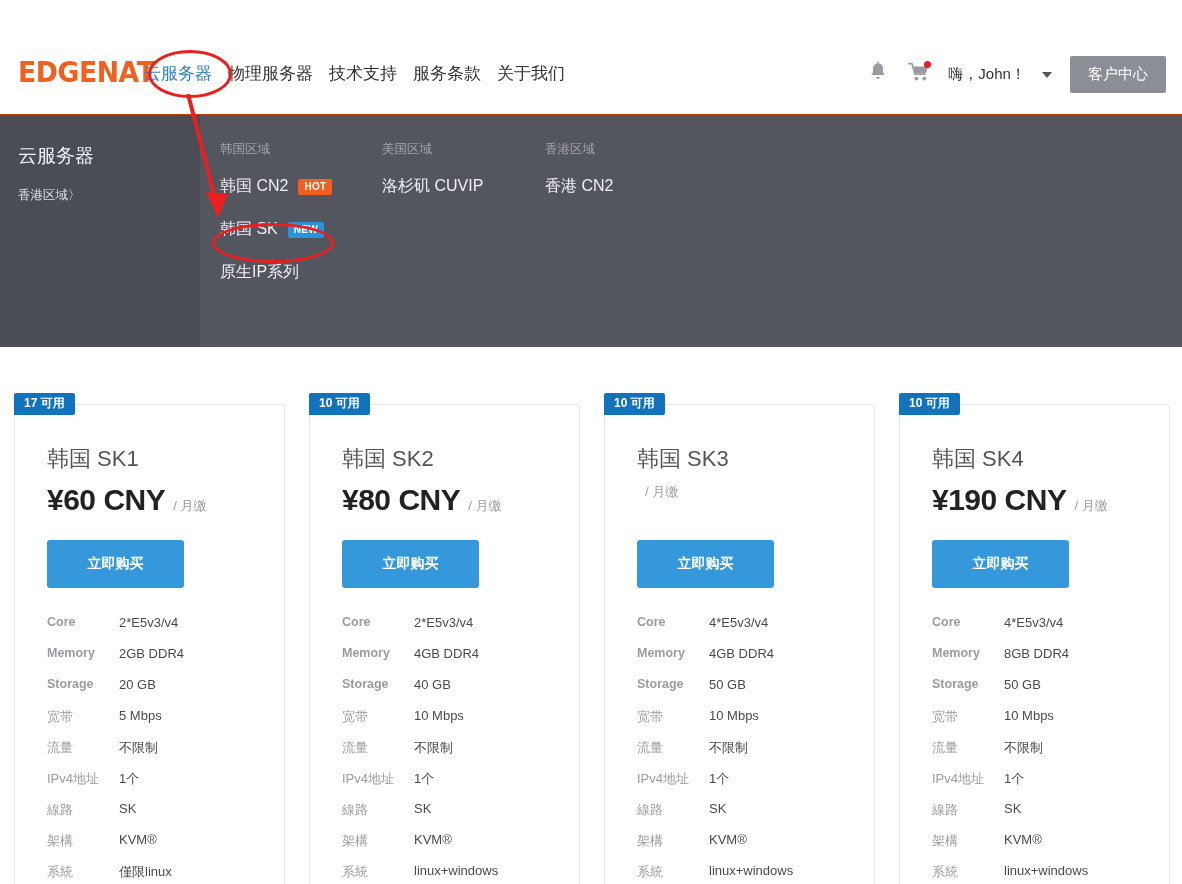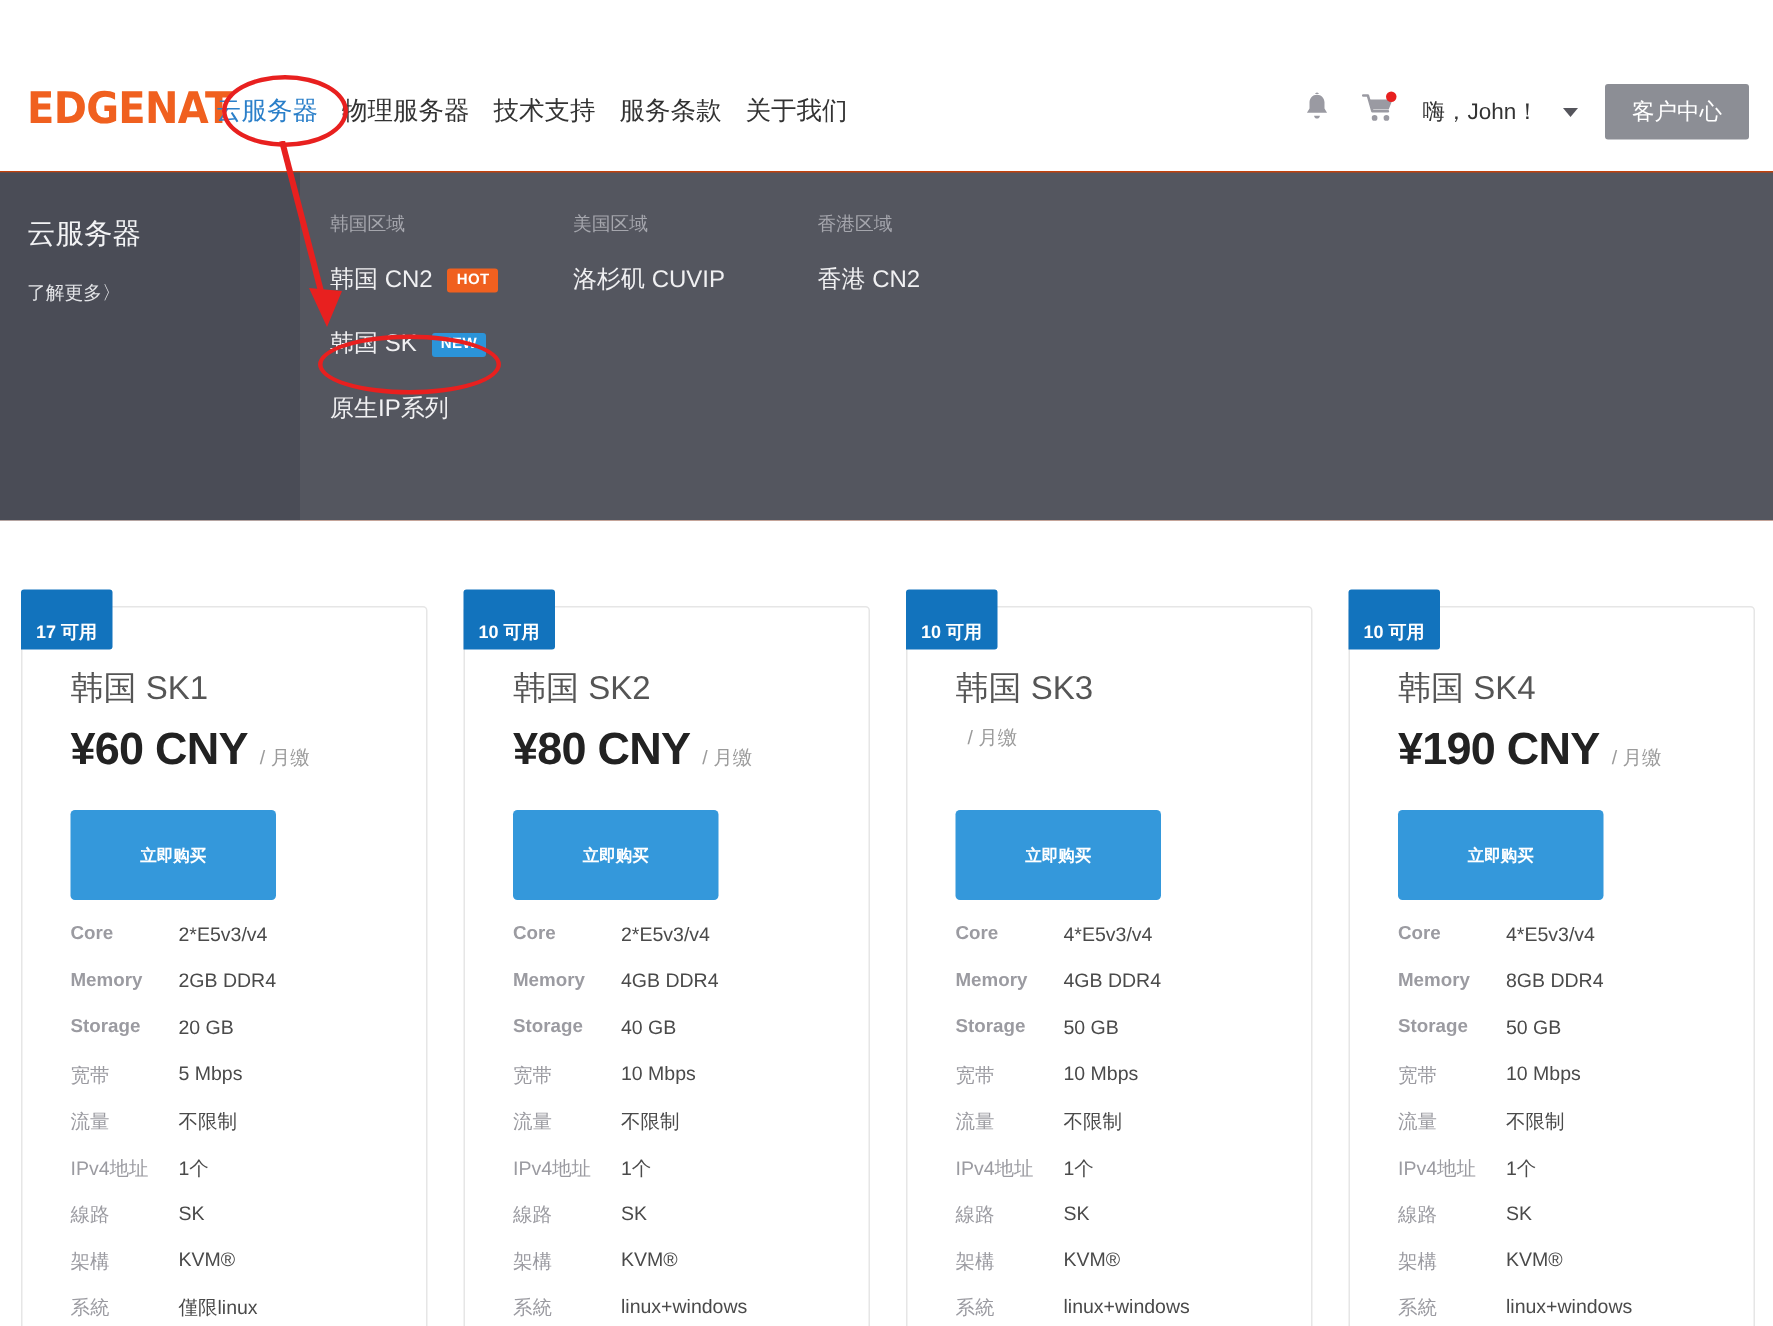--- a/index.html
+++ b/index.html
@@ -98,30 +98,30 @@
     position:absolute; left:0; top:313px; width:1182px; height:571px;
     background:#fff;
   }
   .card {
     position:absolute; top:57px; width:271px; height:560px;
     background:#fff; border:1px solid #e6e6e6; border-radius:3px;
   }
   .card-badge {
     position:absolute; left:-1px; top:-12px;
     background:#1273bd; color:#fff; font-size:12px; font-weight:bold;
-    padding:22px 10px 6px; line-height:12px; border-radius:2px 2px 2px 0;
+    padding:4px 10px 6px; line-height:12px; border-radius:2px 2px 2px 0;
   }
   .card-title  { position:absolute; left:32px; top:39px; font-size:22px; color:#555; }
   .card-price  { position:absolute; left:32px; top:78px; display:flex; align-items:baseline; }
   .card-price .amount { font-size:30px; font-weight:bold; color:#222; letter-spacing:-0.5px; }
   .card-price .period { font-size:13px; color:#9b9b9b; margin-left:8px; }
   .card-buy {
-    position:absolute; left:32px; top:135px; width:137px; height:60px;
+    position:absolute; left:32px; top:135px; width:137px; height:48px;
     background:#3498db; color:#fff; border:none; border-radius:3px;
-    font-size:11px; font-weight:bold; cursor:pointer; font-family:inherit;
+    font-size:14px; font-weight:bold; cursor:pointer; font-family:inherit;
   }
   .spec-list { position:absolute; left:32px; top:210px; width:220px; }
   .spec-row  { display:flex; height:31px; align-items:flex-start; }
   .spec-key  { width:72px; font-size:12.5px; color:#9b9ba1; font-weight:bold; flex:none; }
   .spec-val  { font-size:13px; color:#4a4a4a; }
   .spec-key.cjk { font-weight:normal; font-size:13px; }
 </style>
 </head>
 <body>
 
@@ -162,21 +162,21 @@
       <button id="customer-center">客户中心</button>
     </div>
 
     <div class="annot-ellipse" id="ellipse-nav"></div>
   </div>
 
   <div id="megamenu">
 
     <div id="mm-side">
       <h3>云服务器</h3>
-      <div id="mm-more">了解更多〉</div>
+      <div id="mm-more">香港区域〉</div>
     </div>
 
     <div id="mm-cols">
 
       <div class="mm-col" style="left:20px;">
         <div class="mm-head">韩国区域</div>
         <div class="mm-link">
           <span>韩国 CN2</span>
           <span class="tag tag-hot">HOT</span>
         </div>

